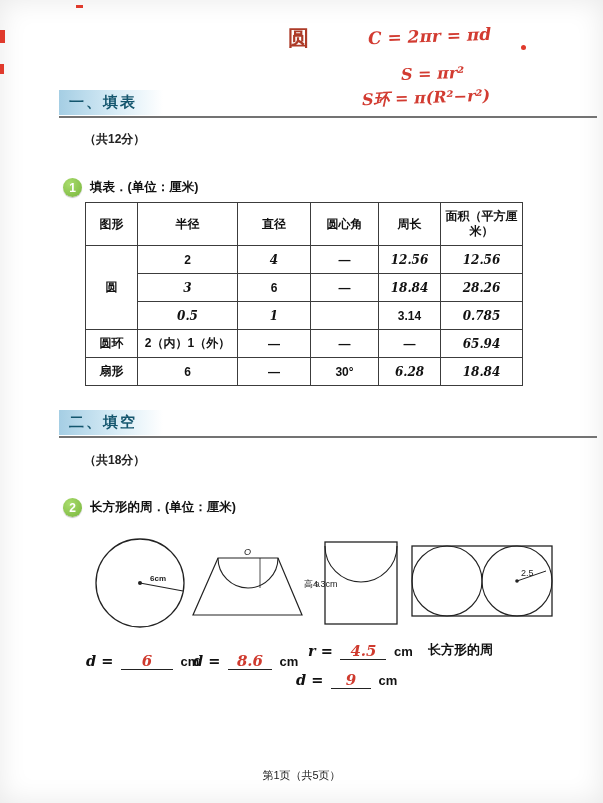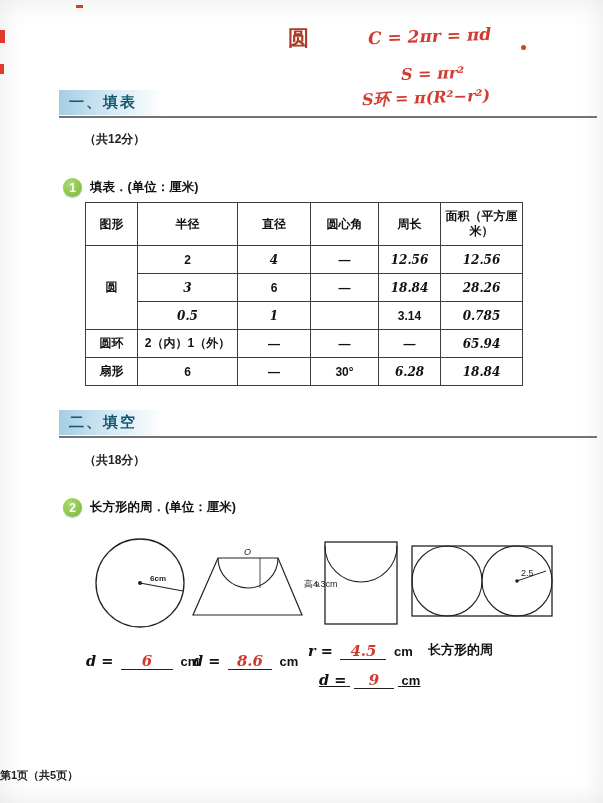--- a/index.html
+++ b/index.html
@@ -46,24 +46,24 @@
 
   .figure{position:absolute;}
   .fig1{left:90px;top:533px;font-weight:bold;} .fig2{left:190px;top:545px;} .fig3{left:313px;top:537px;} .fig4{left:408px;top:542px;}
   .figure svg{display:block;}
 
   .answer{position:absolute;font-size:13px;font-weight:600;color:#111;}
   .ans-prefix{font-family:"DejaVu Serif",serif;font-style:italic;font-weight:bold;font-size:14.5px;}
   .blank{display:inline-block;border-bottom:1.5px solid #222;text-align:center;margin:0 4px;line-height:1;}
   .blank .hw{font-size:15px;}
   .a1{top:652px;left:86px;} .a2{top:652px;left:193px;}
-  .a3a{top:642px;left:308px;} .a3b{top:671px;left:319px;text-decoration:underline;}
+  .a3a{top:642px;left:308px;} .a3b{top:671px;left:296px;}
   .a4l1{top:641px;left:428px;} .a4l2{top:668px;left:428px;}
 
-  .footer{position:absolute;bottom:20px;left:0;width:100%;font-size:11px;font-weight:700;color:#222;}
+  .footer{position:absolute;bottom:20px;left:0;width:100%;text-align:center;font-size:11px;font-weight:400;color:#222;}
 </style>
 </head>
 <body>
 
 <div class="page">
 
   <div class="scan-mark m1"></div>
   <div class="scan-mark m2"></div>
   <div class="scan-mark m3"></div>
   <div class="scan-mark m4"></div>

